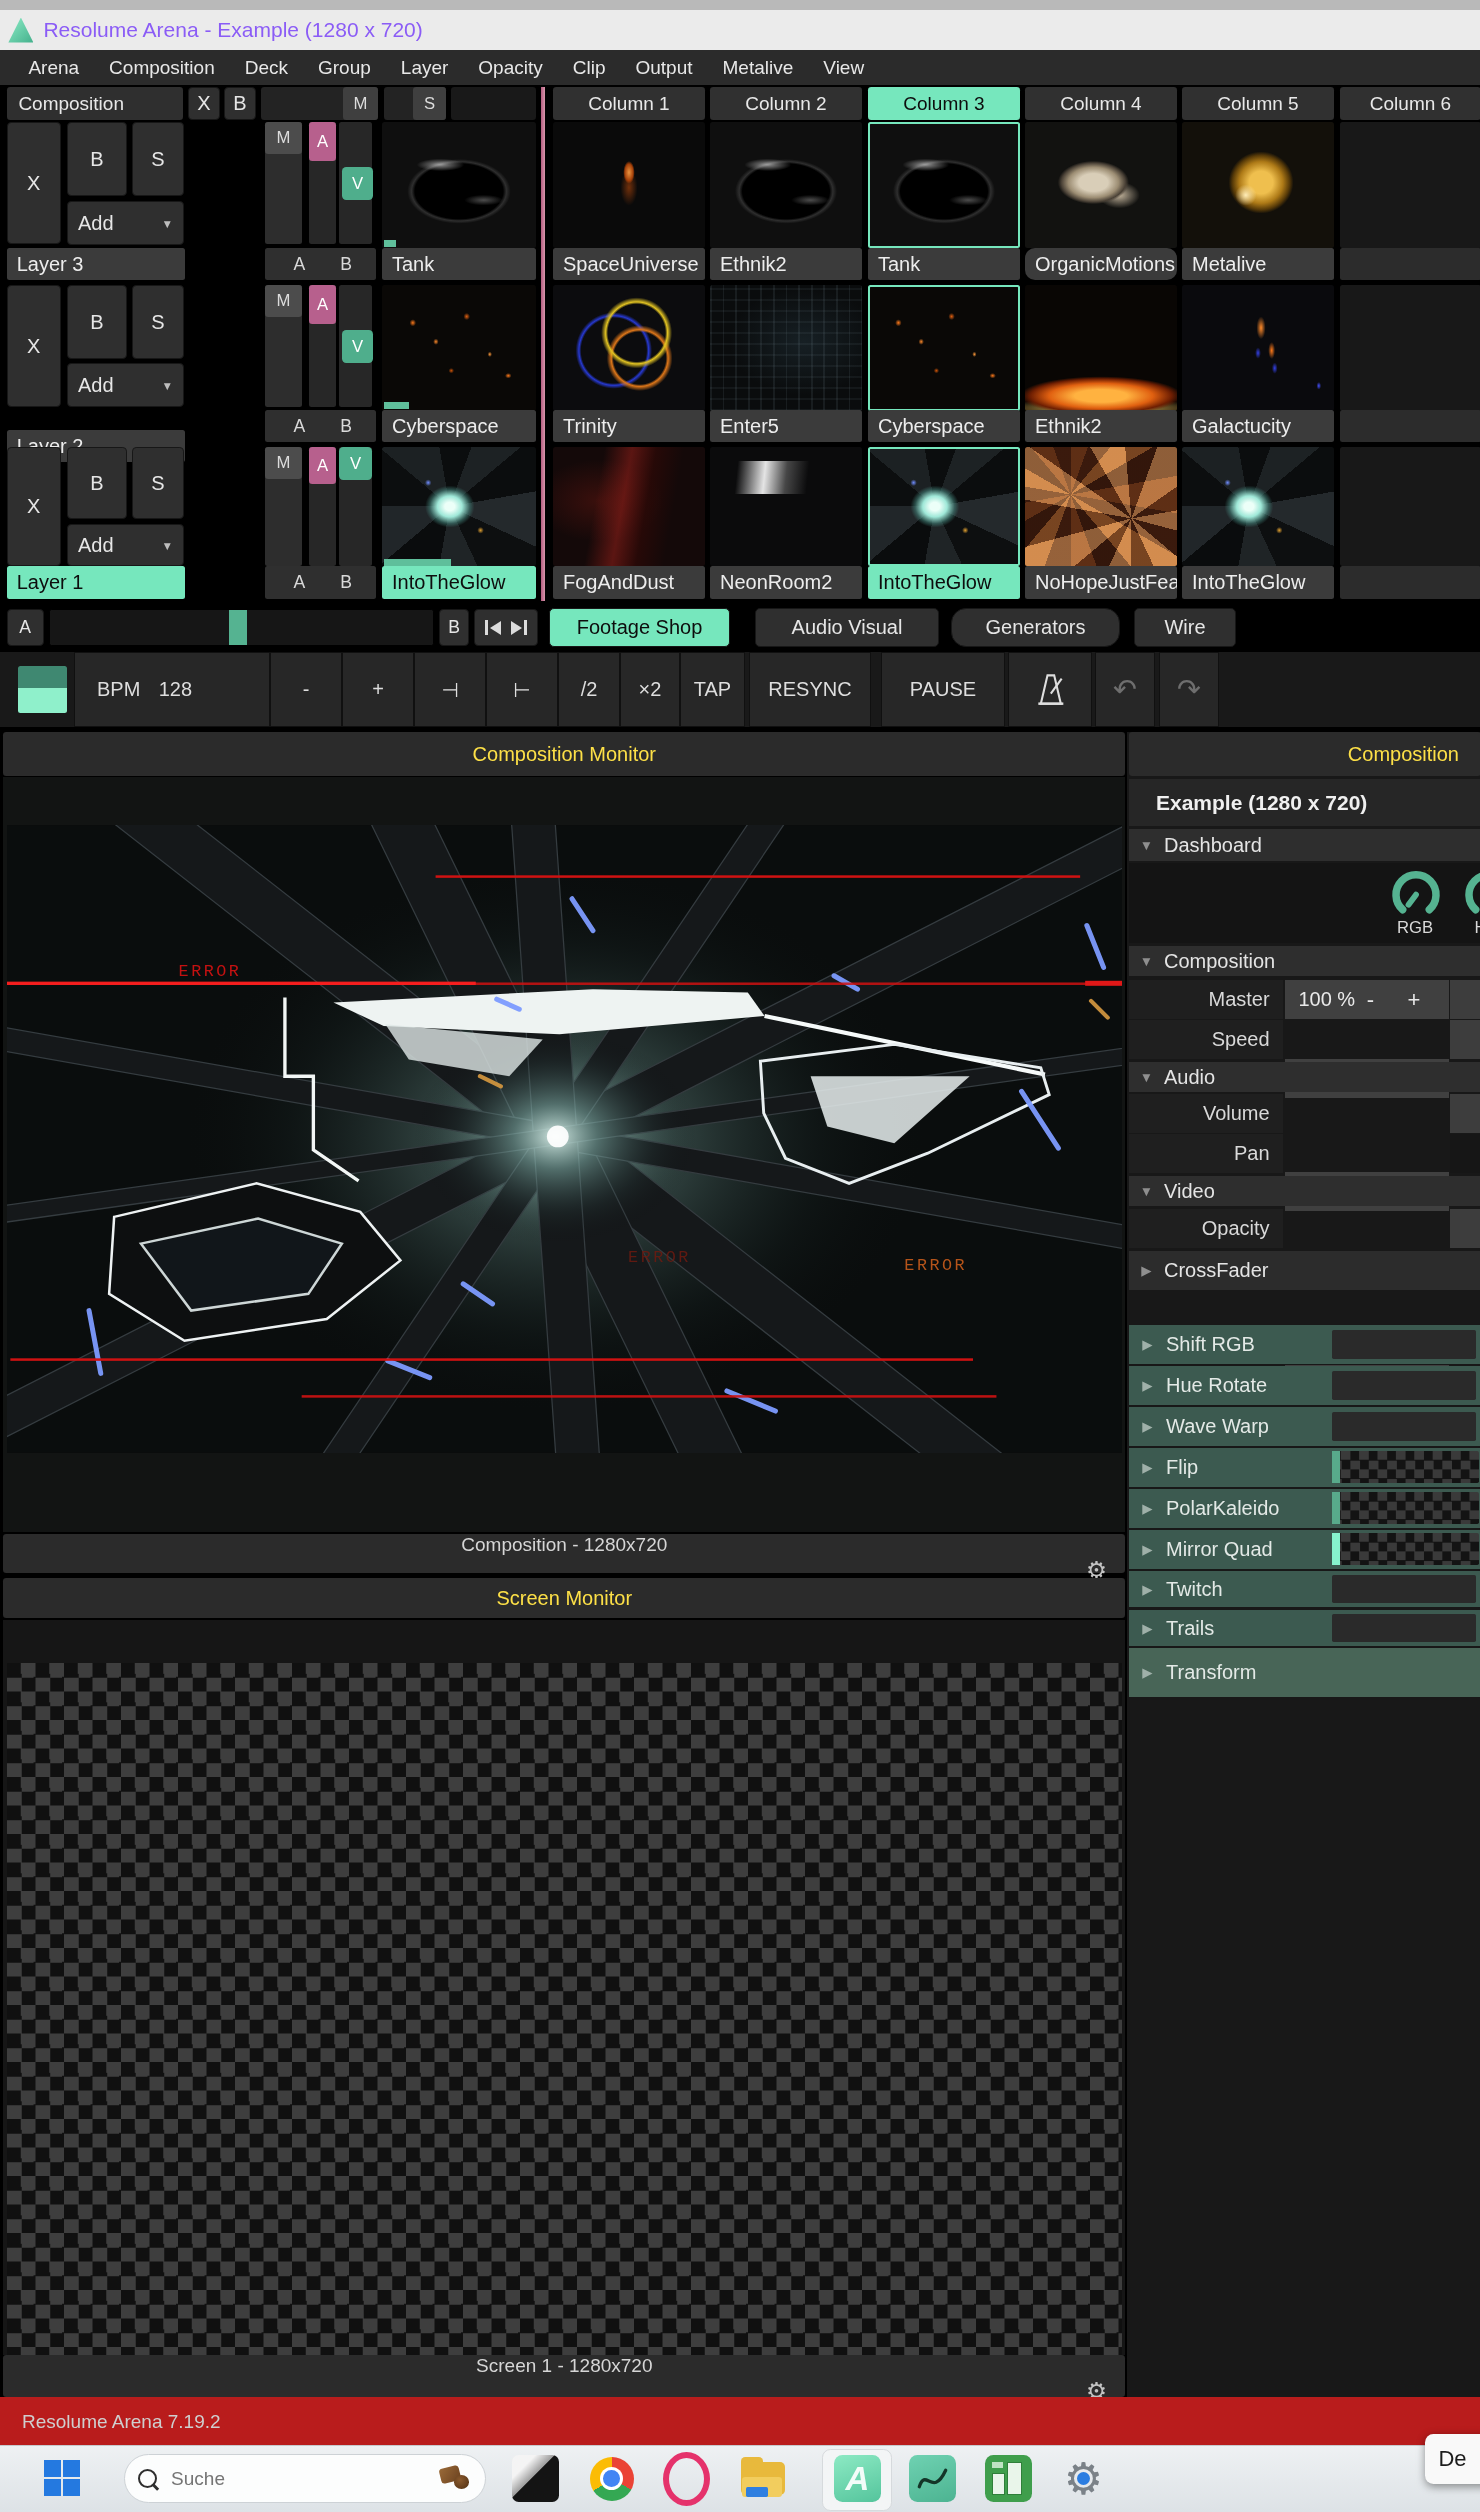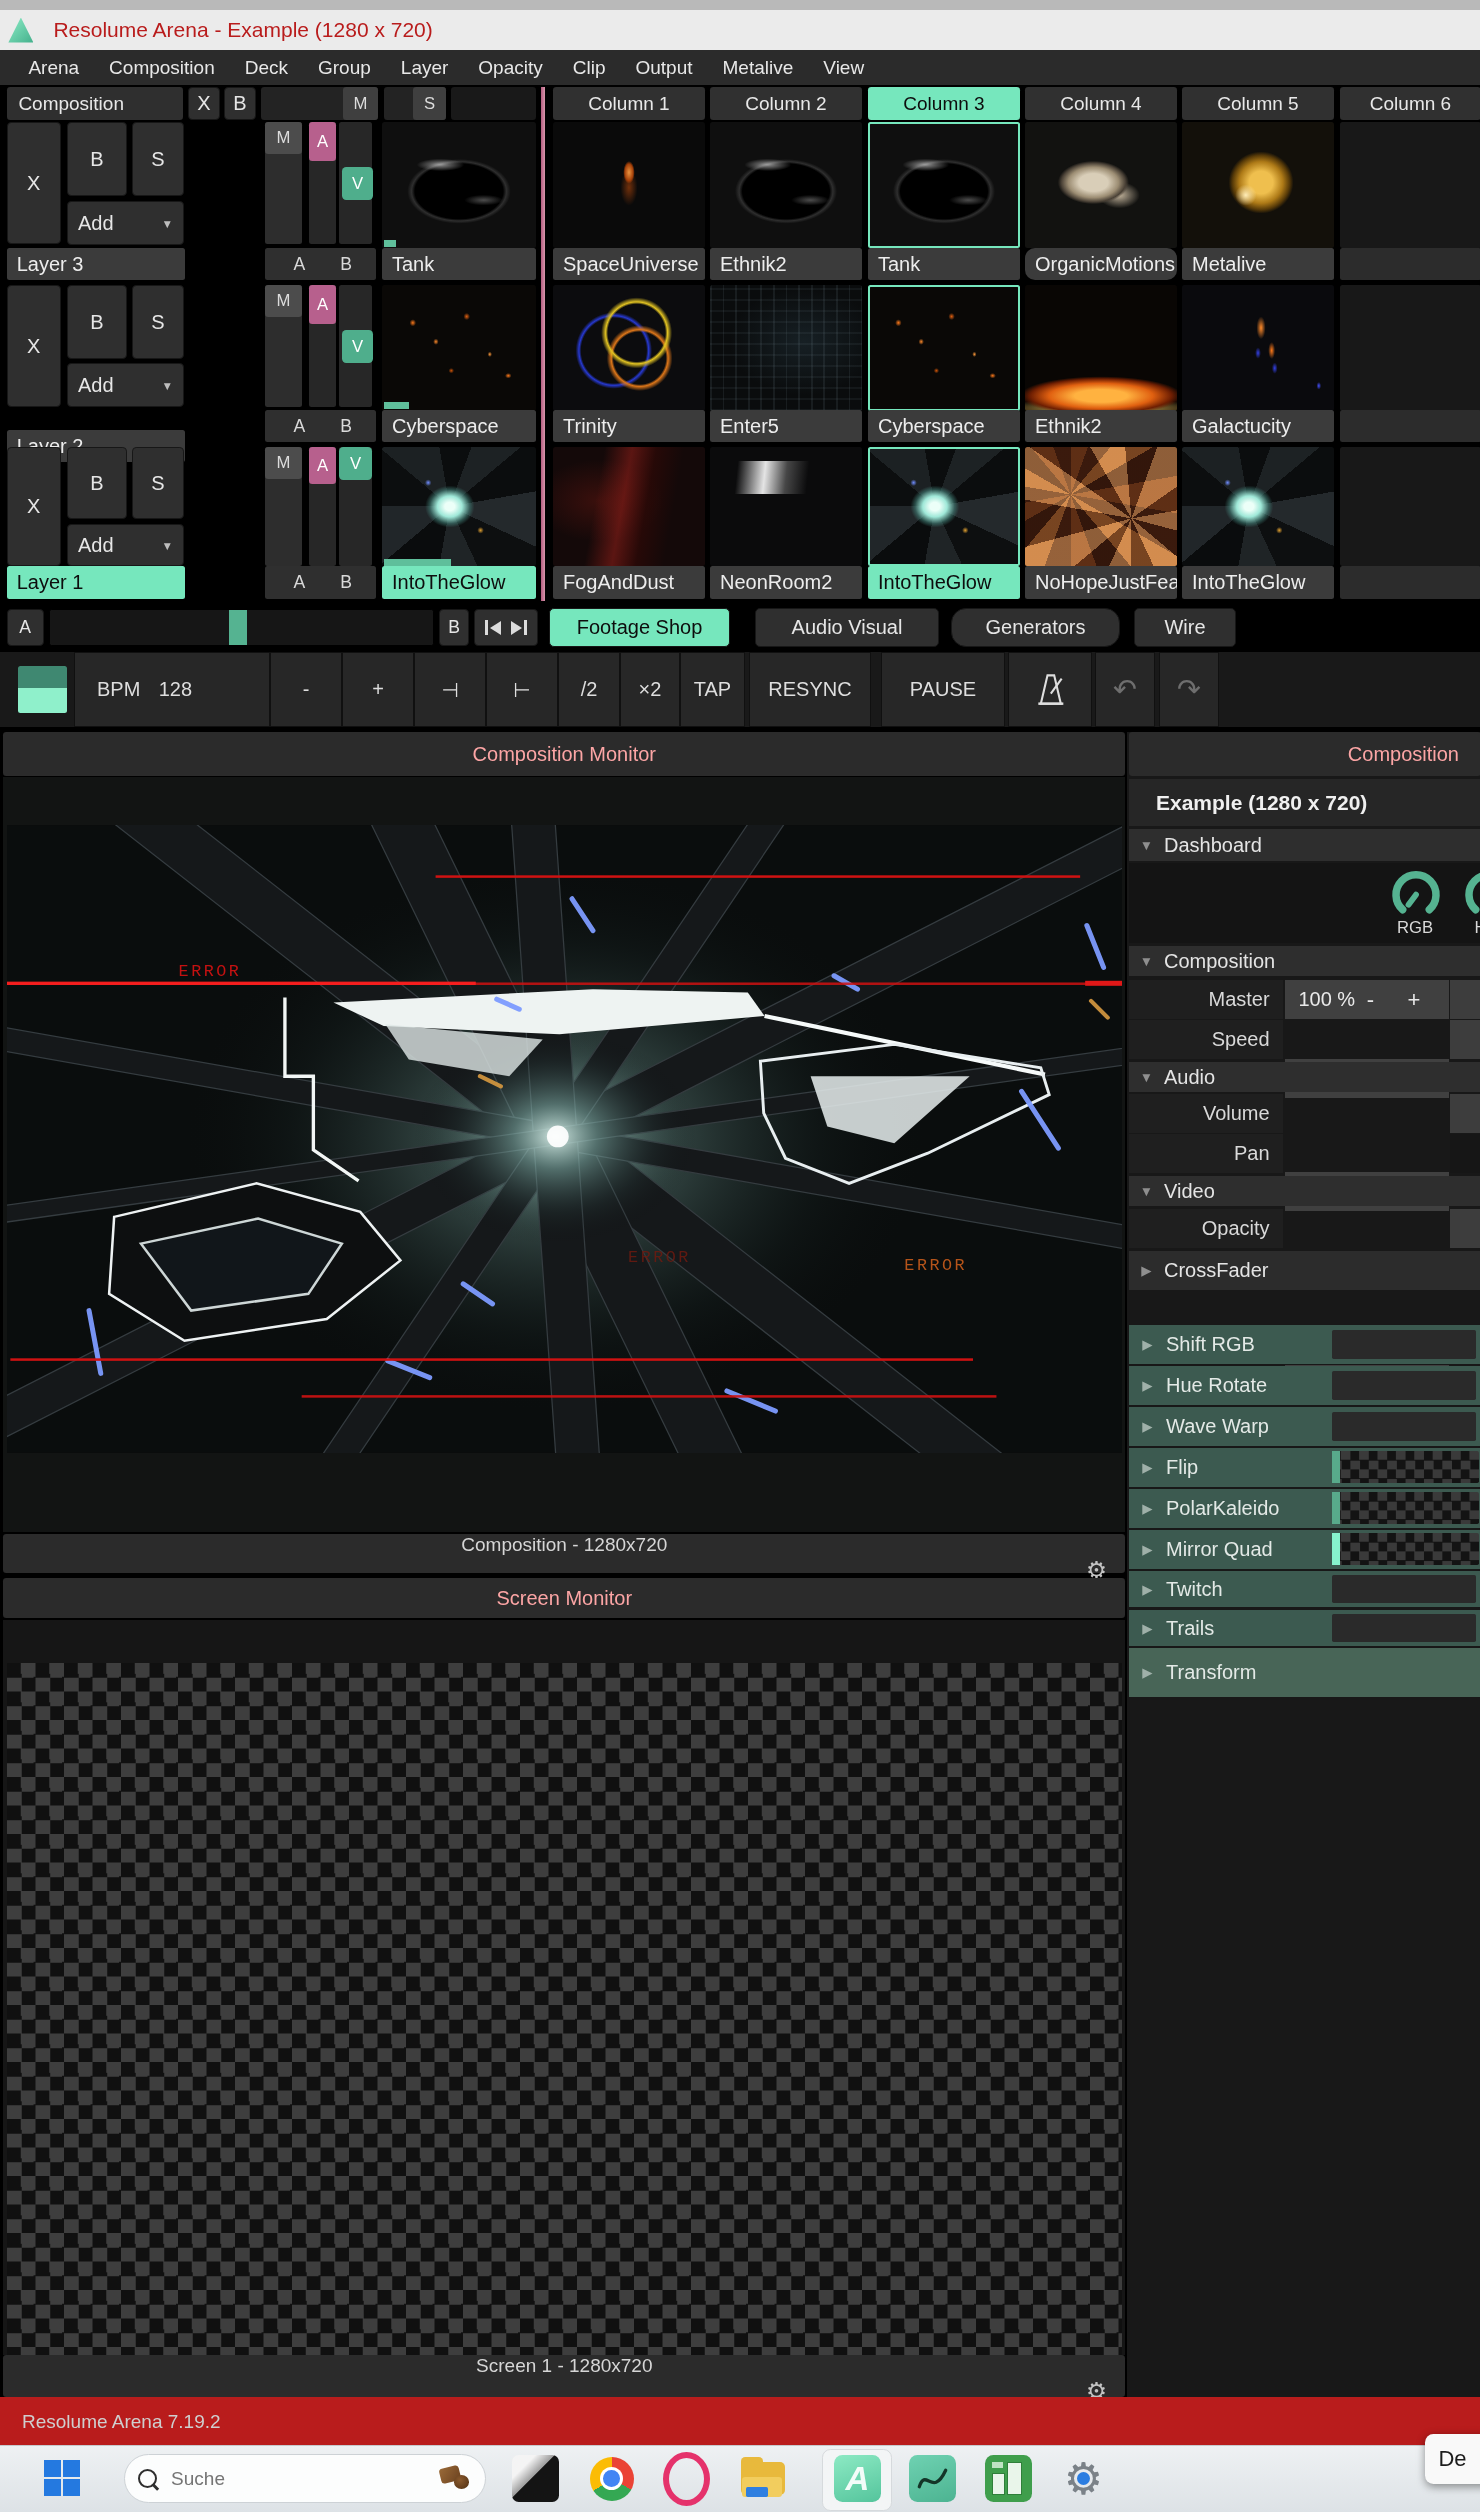--- a/index.html
+++ b/index.html
@@ -3,21 +3,21 @@
 <meta charset="utf-8">
 <style>
   html,body{margin:0;padding:0;background:#000;}
   #app{position:relative;width:1481px;height:2512px;background:#000;overflow:hidden;
        font-family:"Liberation Sans",sans-serif;-webkit-font-smoothing:antialiased;}
   .abs{position:absolute;box-sizing:border-box;}
   .flexc{display:flex;align-items:center;justify-content:center;}
   .flexl{display:flex;align-items:center;}
   
   .topstrip{left:0;top:0;width:1481px;height:10px;background:#b9b9b9;}
-  .titlebar{left:0;top:10px;width:1481px;height:40px;background:#ebebeb;color:#b91c1c;font-size:21px;gap:10px;}
+  .titlebar{left:0;top:10px;width:1481px;height:40px;background:#ebebeb;color:#8b5cf6;font-size:21px;}
   .applogo{width:25px;height:25px;margin:0 10px 0 8.4px;background:linear-gradient(135deg,#8deccб,#44b08c);
            background:linear-gradient(135deg,#8decc6,#44b08c);clip-path:polygon(0 100%,50% 0,100% 100%);}
   .menubar{left:0;top:50px;width:1481px;height:35px;background:#2b2b2b;color:#e8e8e8;font-size:19px;}
   .menuitem{padding:0 15px;height:100%;display:flex;align-items:center;cursor:default;}
   
   .btn{background:#2f2f2f;border:0.8px solid #171717;border-radius:4.2px;color:#e6e6e6;
        display:flex;align-items:center;justify-content:center;font-size:20px;}
   .cell-label{background:#3b3b3b;color:#ededed;font-size:20px;display:flex;align-items:center;
               padding-left:10px;border-radius:2.5px;overflow:hidden;white-space:nowrap;}
   .colhdr{background:#303030;color:#e8e8e8;font-size:19px;border-radius:3.3px;}
@@ -94,21 +94,21 @@
   .pvalue{background:#404040;color:#eaeaea;font-size:20px;display:flex;align-items:center;padding-left:13.4px;position:relative;}
   .pminus,.pplus{position:absolute;top:0;height:100%;width:37px;display:flex;align-items:center;justify-content:center;color:#e8e8e8;font-size:22px;}
   .pminus{right:60px;} .pplus{right:16.7px;}
   .sliver{background:#3d3d3d;}
   .fxrow{background:#3c5a50;color:#e3e9e6;font-size:20px;display:flex;align-items:center;}
   .fxrow .tri{color:#9fb0a9;font-size:13.4px;width:37px;text-align:center;}
   .fxslider-solid{background:#2a2a2a;border-radius:1.7px;}
   .fxslider-checker{background:repeating-conic-gradient(#3a3a3a 0% 25%, #131313 0% 50%) 0 0/18.4px 18.4px;border-radius:1.7px;}
   .fxhandle{background:#58aa8b;}
   .checker{background:repeating-conic-gradient(#3e3e3e 0% 25%, #101010 0% 50%) 0 0/28.5px 28.5px;}
-  .monhdr{background:#2b2b2b;color:#fca5a5;font-size:20px;display:flex;align-items:center;justify-content:center;border-radius:3.3px;}
+  .monhdr{background:#2b2b2b;color:#fde047;font-size:20px;display:flex;align-items:center;justify-content:center;border-radius:3.3px;}
   .monstatus{background:#2b2b2b;color:#d6d6d6;font-size:19px;display:flex;align-items:center;padding:0 18.4px;border-radius:3.3px;flex-direction:column;}
   .gear{margin-left:auto;color:#c3c3c3;font-size:23.4px;font-family:"DejaVu Sans",sans-serif;}
   
   .taskbar{left:0;top:2445px;width:1481px;height:67px;background:linear-gradient(#eef1f3,#dde2e6);border-top:0.8px solid #c6cacd;}
   .tbicon{position:absolute;top:2455px;width:47px;height:47px;border-radius:8.4px;}
   .searchpill{position:absolute;left:124px;top:2454px;width:362px;height:49px;border-radius:25px;
      background:#fcfdfd;border:0.8px solid #cdd2d6;display:flex;align-items:center;padding:0 13.4px;box-sizing:border-box;}
   .searchpill input{border:none;outline:none;background:transparent;font-size:19px;color:#4c4c4c;width:209px;
      font-family:"Liberation Sans",sans-serif;}
   .magicon{width:15px;height:15px;border:2.5px solid #2e2e2e;border-radius:50%;position:relative;margin-right:11.7px;}

